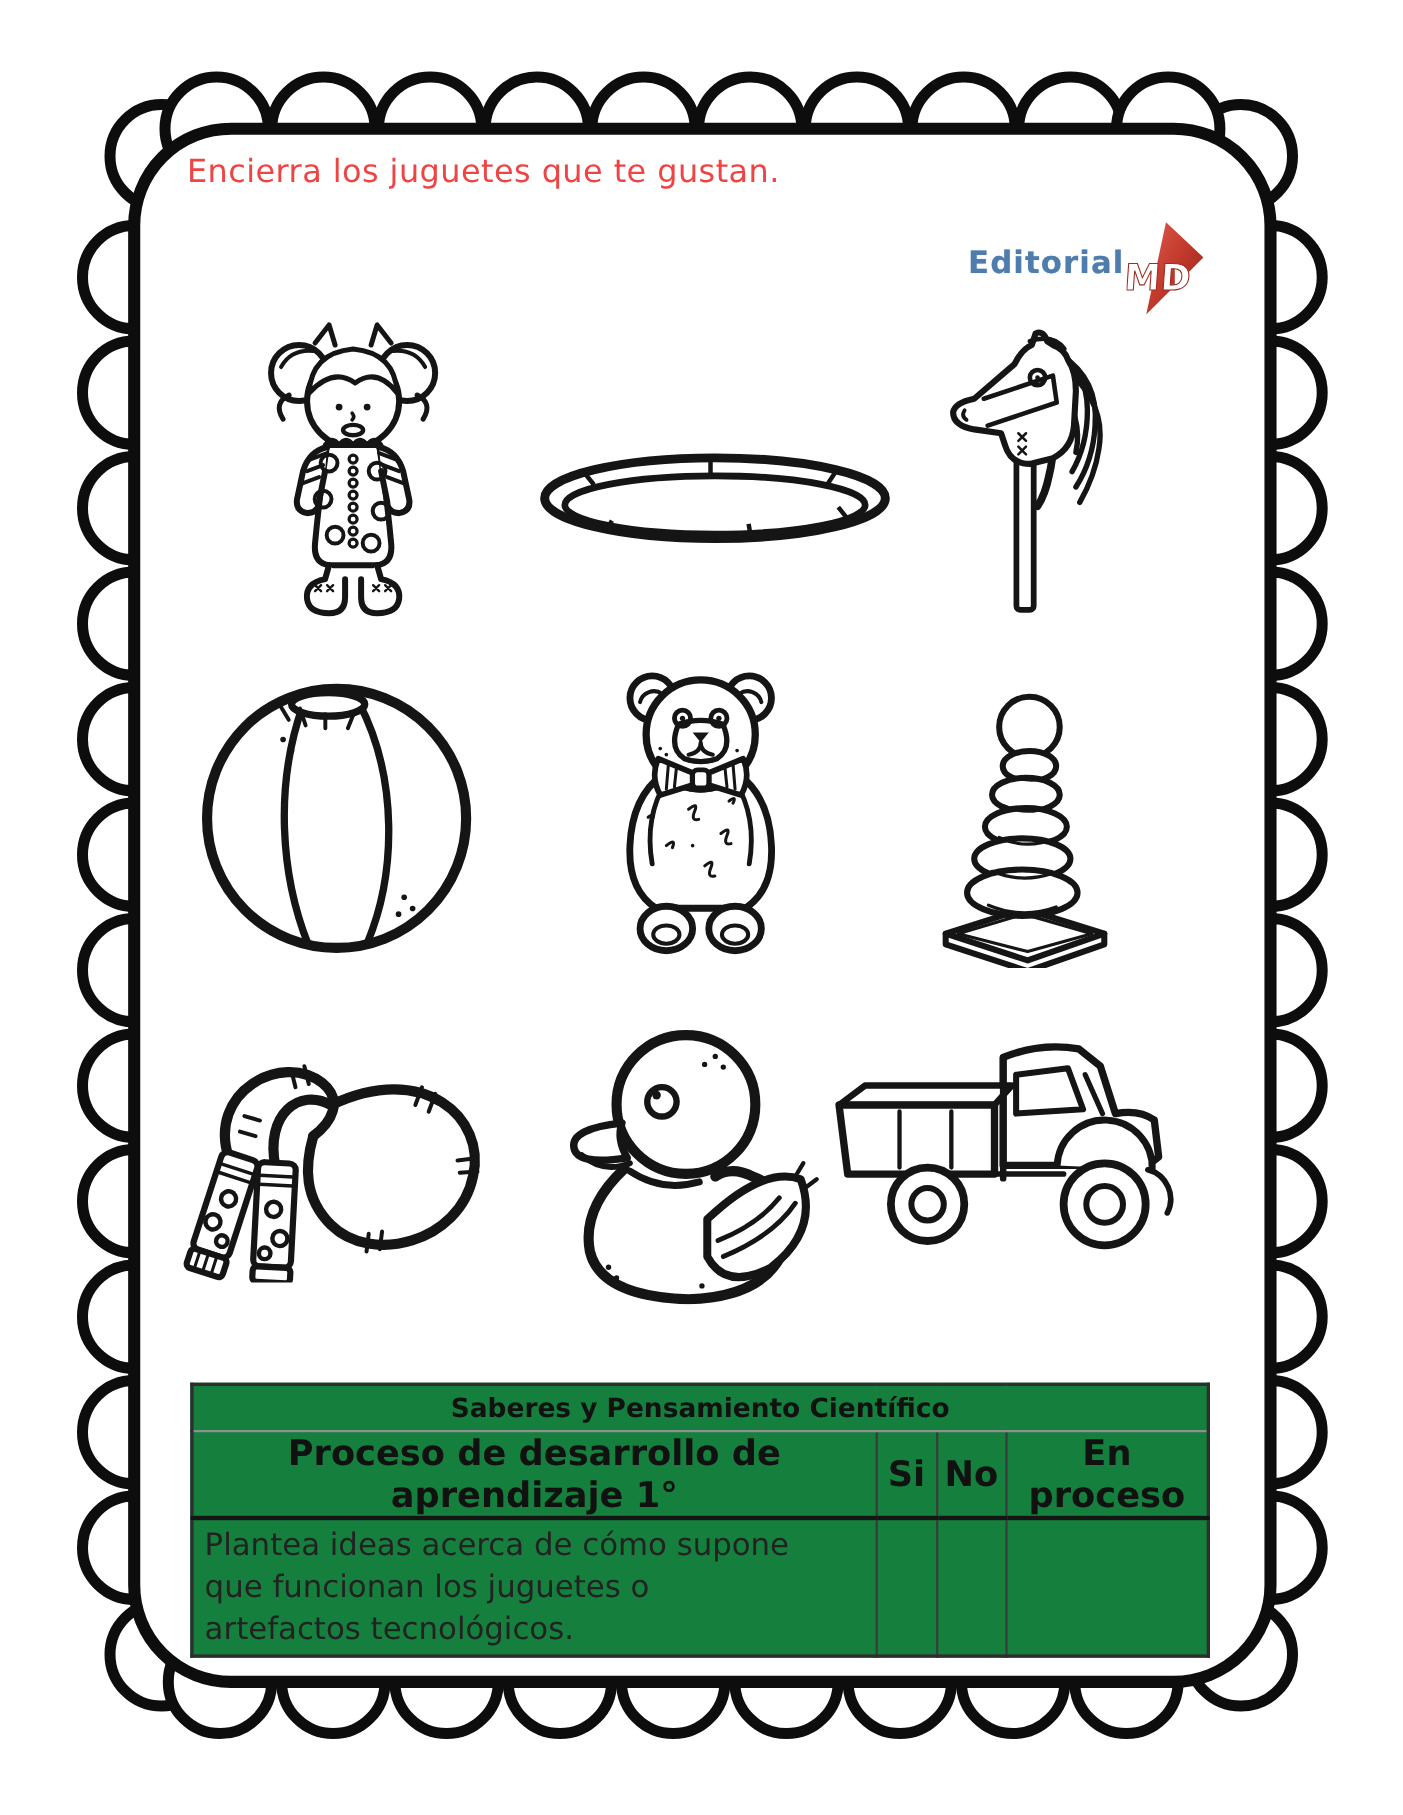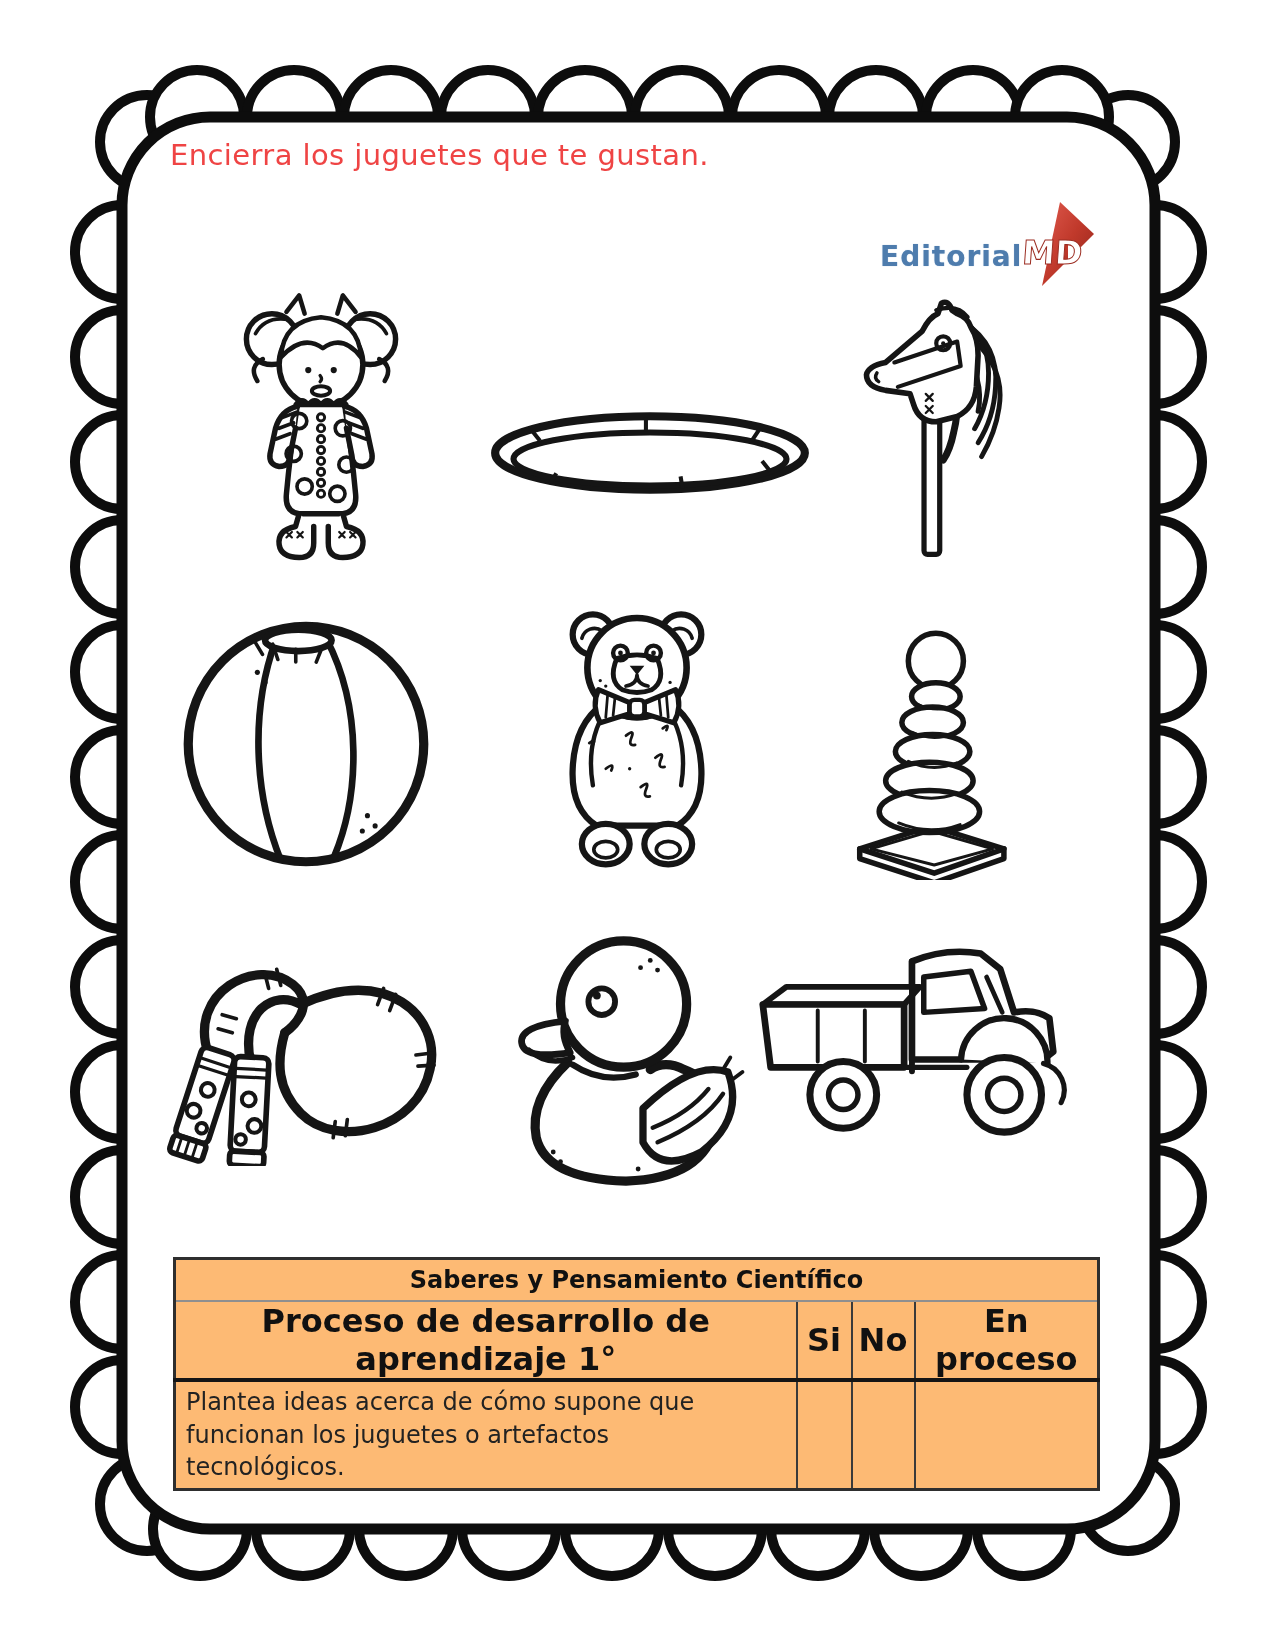--- a/index.html
+++ b/index.html
@@ -5,42 +5,42 @@
   html,body{margin:0;padding:0;background:#ffffff;}
   .page{
     position:relative;width:1275px;height:1650px;background:#ffffff;overflow:hidden;
     font-family:"DejaVu Sans","Liberation Sans",sans-serif;color:#1f1f1f;
   }
   .frame-svg{position:absolute;left:0;top:0;z-index:0;}
   .content{position:absolute;left:0;top:0;width:1275px;height:1650px;z-index:1;}
   .instruction{
     position:absolute;left:170px;top:138px;font-size:29px;letter-spacing:.4px;color:#ef4444;
   }
-  .logo{position:absolute;left:880px;top:198px;display:flex;align-items:center;}
+  .logo{position:absolute;left:880px;top:198px;display:flex;}
   .logo-text{
     font-size:28px;font-weight:bold;color:#4e7cad;letter-spacing:1px;
     text-shadow:0 0 1px #9db9d6;margin-right:2px;margin-top:24px;
   }
   .toy{position:absolute;}
   .toy svg{display:block;width:100%;height:100%;}
   .assessment{position:absolute;left:173px;top:1257px;}
-  table.assess{border-collapse:collapse;width:924px;table-layout:fixed;background:#fdba74;}
+  table.assess{border-collapse:collapse;width:924px;table-layout:fixed;background:#15803d;}
   table.assess td{border:2px solid #3a3a3a;padding:0;}
   table.assess{border:3px solid #2e2e2e;}
   .t-title td{
     border-bottom:2px solid #8f8f8f !important;height:40px;text-align:center;
     font-weight:bold;font-size:24px;color:#111;
   }
   .t-head td{
     border-bottom:4px solid #151515 !important;height:42px;text-align:center;
     font-weight:bold;font-size:32px;color:#111;
   }
   .t-body td{height:98px;vertical-align:top;}
   .criterion{
-    width:540px;padding:4px 0 4px 10px;font-size:24px;line-height:1.36;color:#222;
+    width:540px;padding:4px 0 4px 10px;font-size:28px;line-height:1.36;color:#222;
   }
   .col-desc{width:622px;}
   .col-si{width:55px;}
   .col-no{width:63px;}
   .col-proc{width:184px;}
 </style>
 </head>
 <body>
 
 <div class="page">

